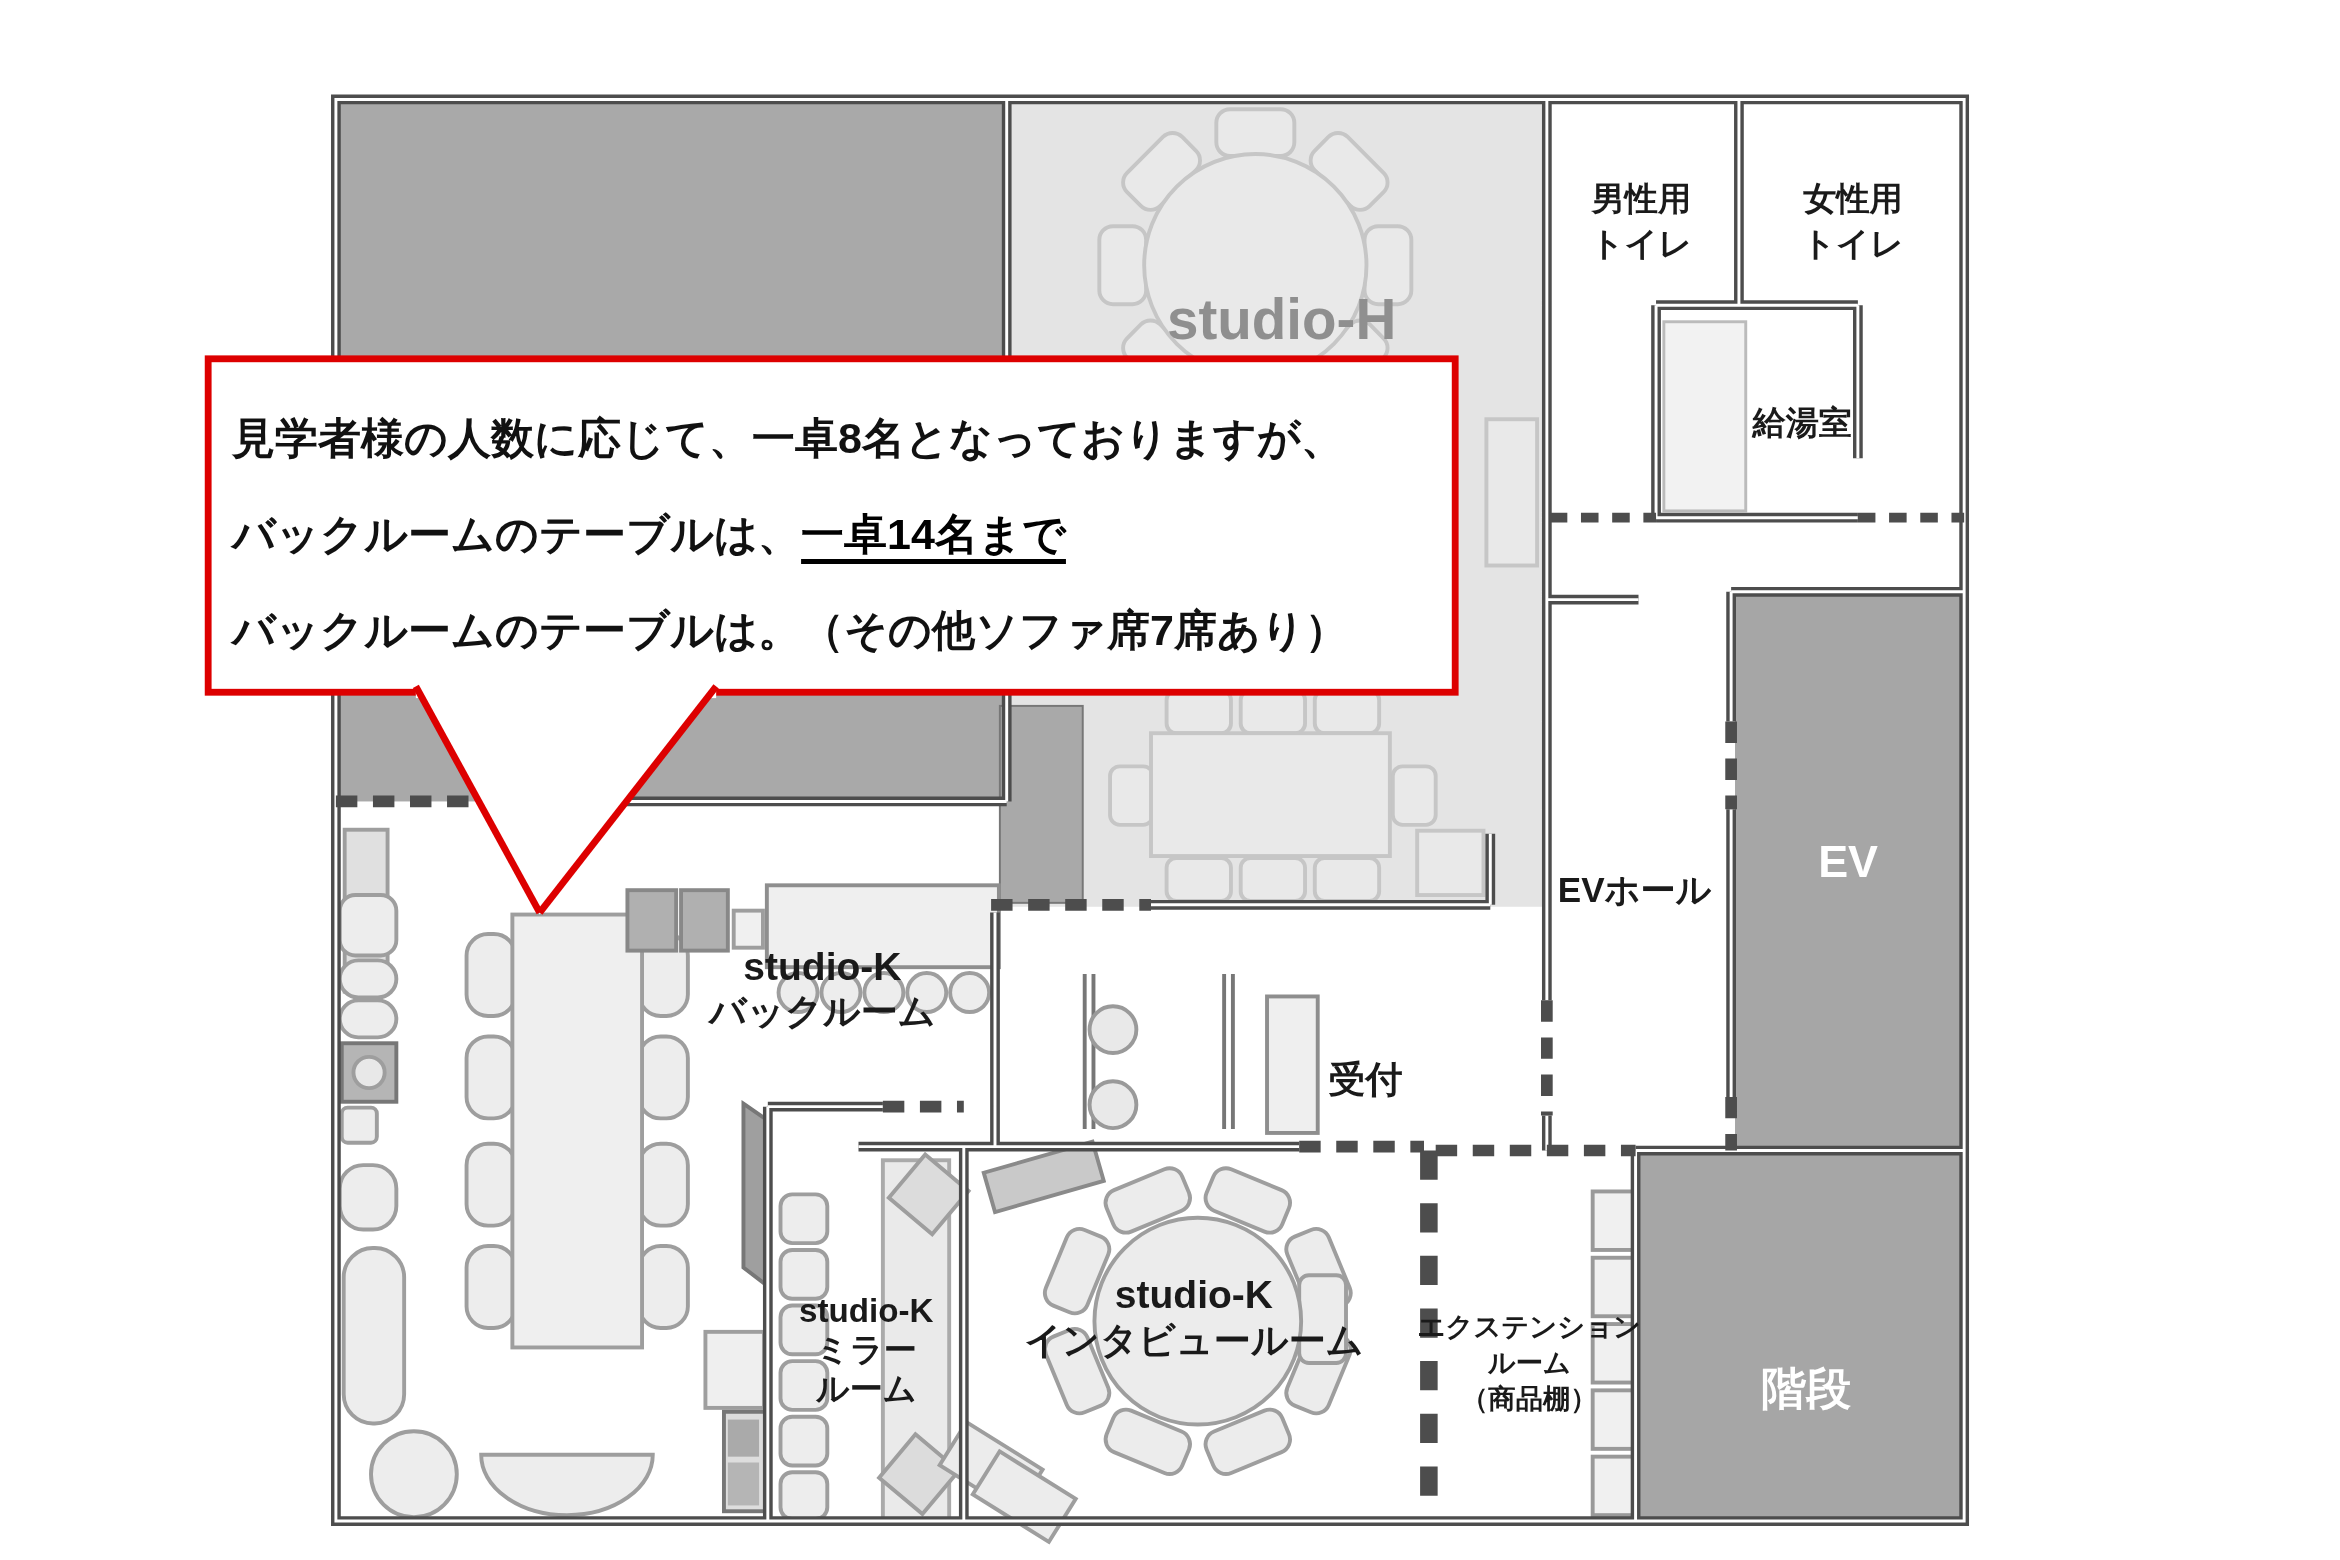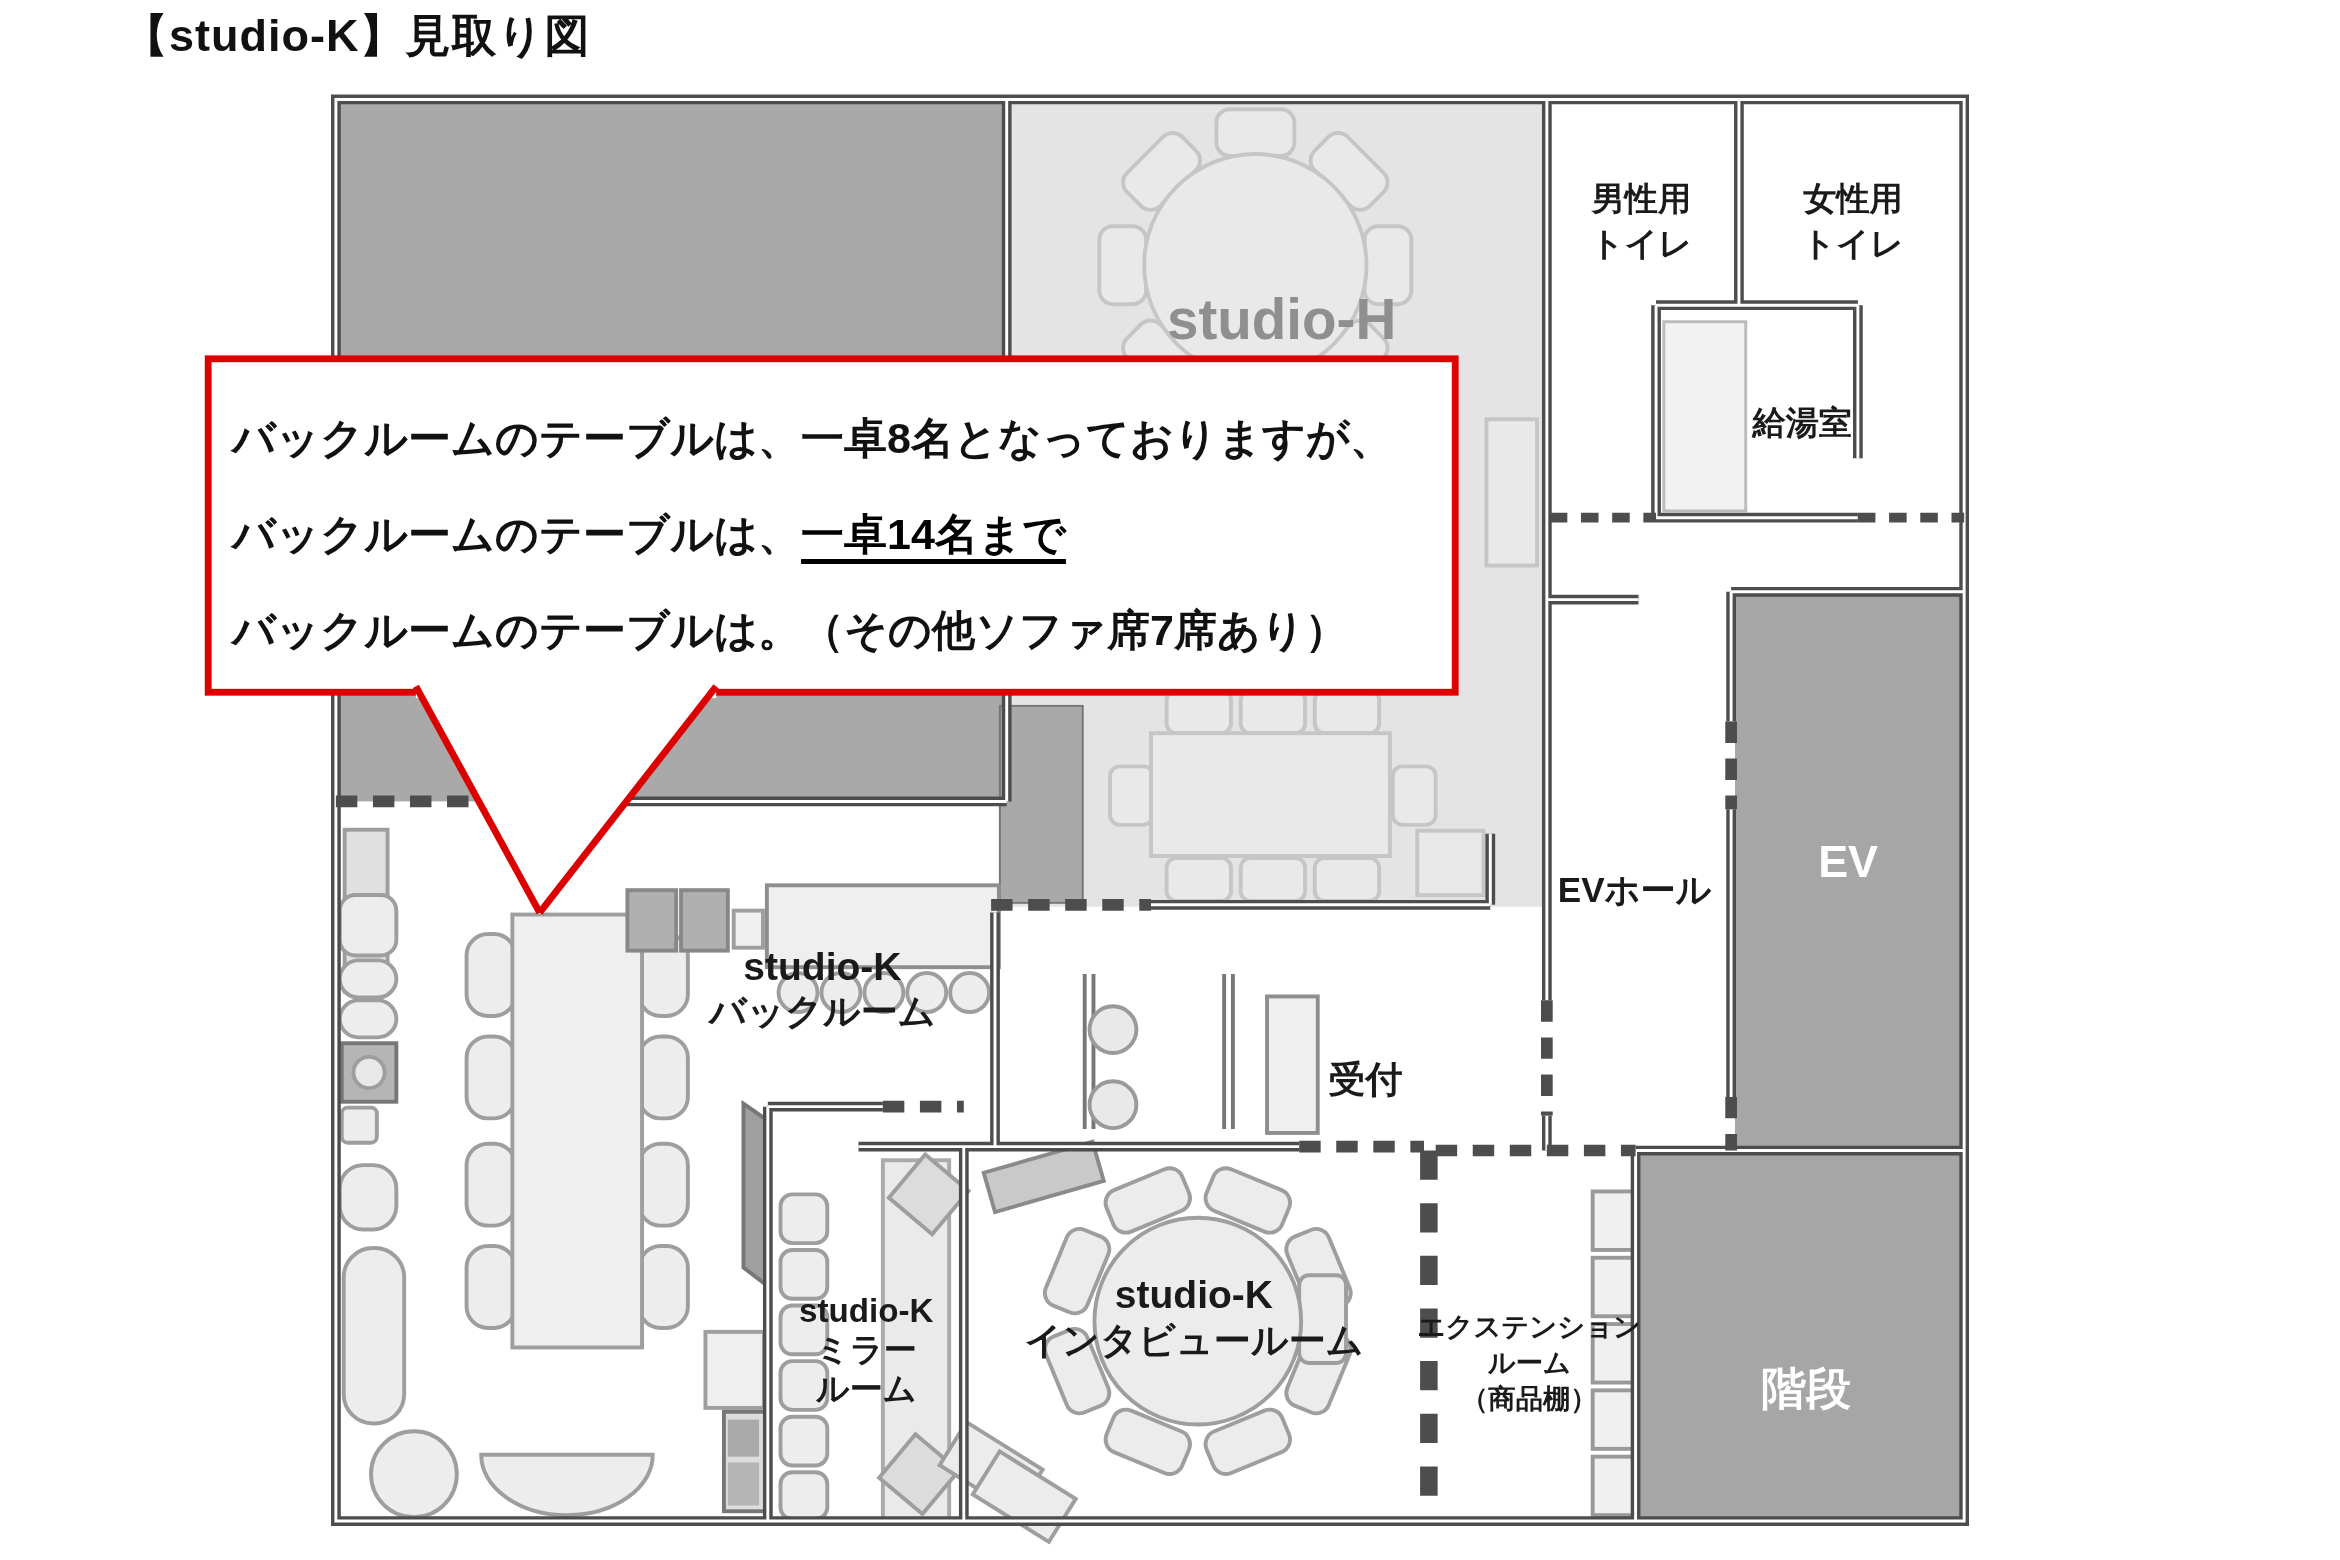--- a/index.html
+++ b/index.html
@@ -228,22 +228,21 @@
 
     <g>
       <rect x="213" y="368" width="1279" height="342" fill="#ffffff" stroke="#dd0000" stroke-width="7"></rect>
       <rect x="426" y="700" width="308" height="16" fill="#ffffff"></rect>
       <polygon points="426,706 734,706 553,938" fill="#ffffff"></polygon>
       <line x1="426" y1="704" x2="553" y2="936" stroke="#dd0000" stroke-width="7"></line>
       <line x1="734" y1="704" x2="553" y2="936" stroke="#dd0000" stroke-width="7"></line>
     </g>
   </svg>
 
-  <div id="page-title">【studio-K】見取り図</div>
 
   <div id="callout-text">
-    <div><span>バックルームのテーブルは、一卓8名となっておりますが、</span></div>
+    <div><span>見学者様の人数に応じて、一卓8名となっておりますが、</span></div>
     <div><span>バックルームのテーブルは、</span><span class="red-u">一卓14名まで</span></div>
     <div><span>バックルームのテーブルは。（その他ソファ席7席あり）</span></div>
   </div>
 
 </div>
 
 
 </body></html>

